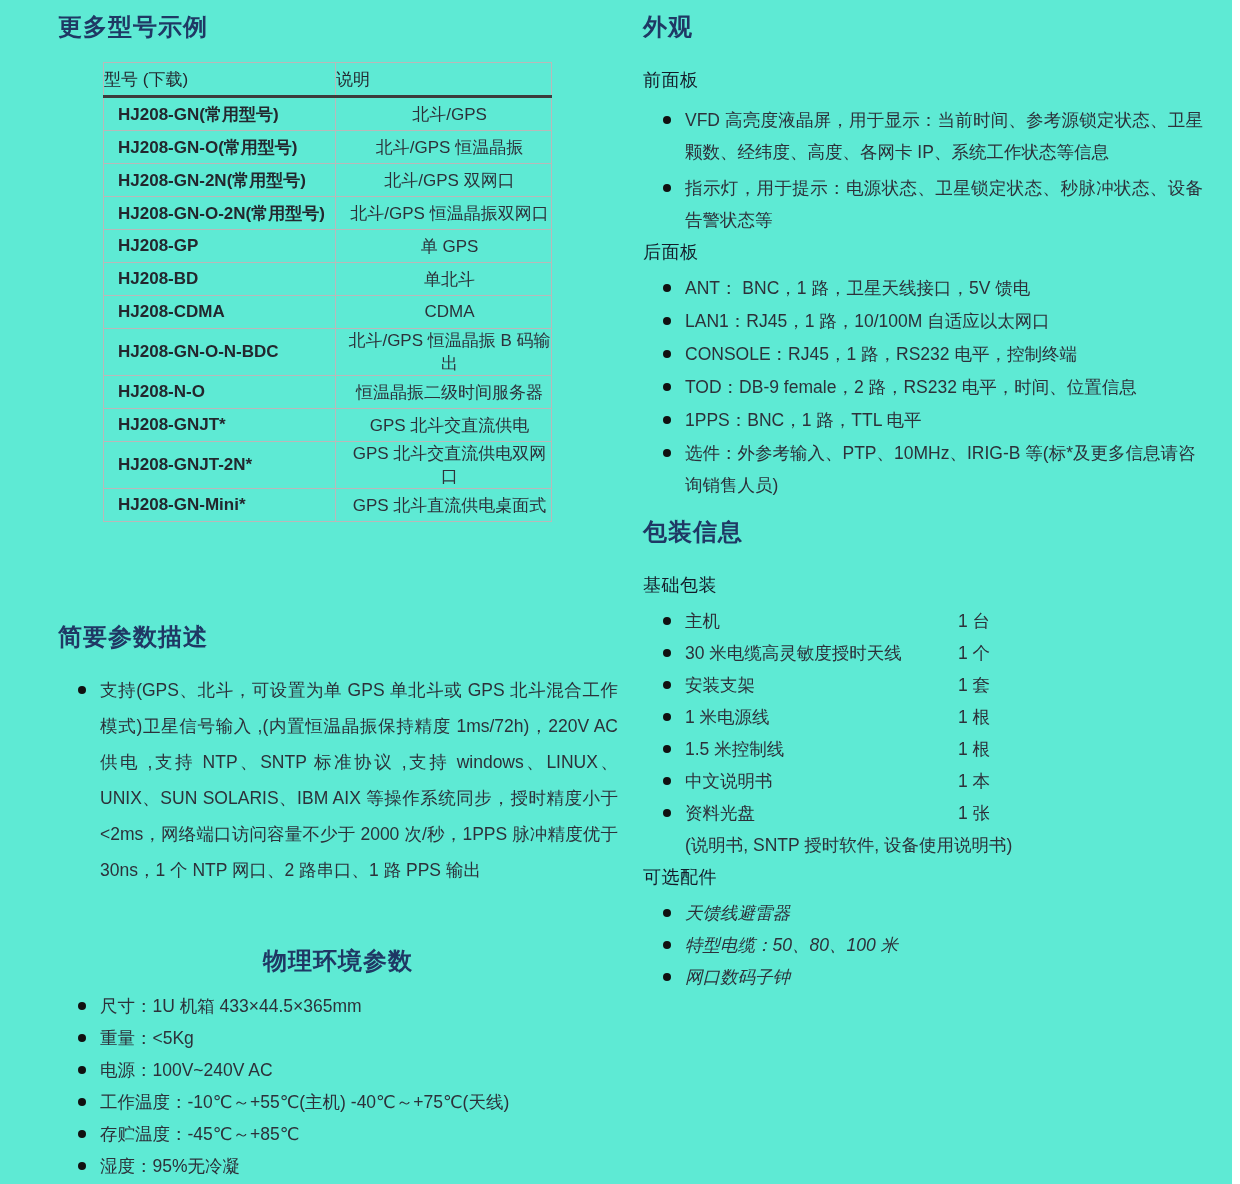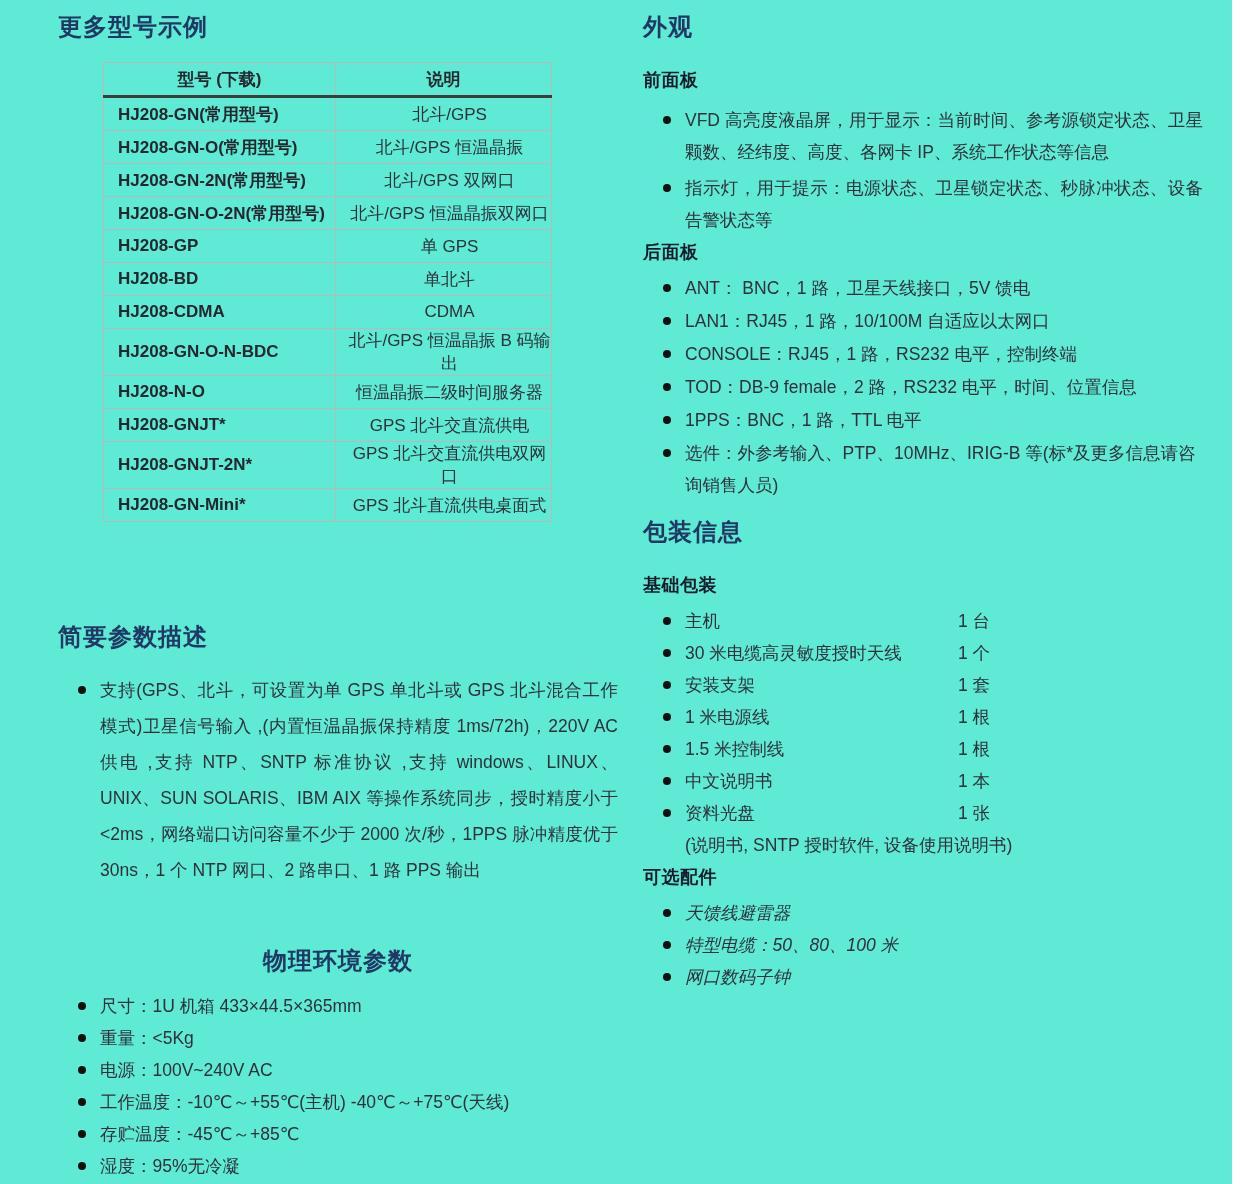--- a/index.html
+++ b/index.html
@@ -2,28 +2,28 @@
 <html><head>
 <meta charset="utf-8">
 <style>
   html,body { margin:0; padding:0; background:#ffffff; }
   body { width:1240px; height:1184px; font-family:"Liberation Sans","DejaVu Sans",sans-serif; color:#2d313a; }
   .page { position:relative; width:1232px; height:1184px; overflow:hidden; background:#5eead4; }
   .col-left  { position:absolute; left:58px;  top:12px; width:560px; }
   .col-right { position:absolute; left:643px; top:12px; width:560px; }
 
   .sec-title { margin:0; font-size:24px; line-height:30px; font-weight:bold; color:#1f3864; letter-spacing:1px; }
-  .sub-title { margin:0; font-size:18px; line-height:24px; font-weight:bold; color:#141c29; letter-spacing:0.5px; }
+  .sub-title { margin:0; font-size:18px; line-height:24px; font-weight:normal; color:#141c29; letter-spacing:0.5px; }
 
   
   .models-table { border-collapse:collapse; margin:20px 0 0 45px; table-layout:fixed; }
   .models-table col.c1 { width:232px; }
   .models-table col.c2 { width:216px; }
   .models-table th, .models-table td { border:1px solid #b9b9b9; height:32px; font-size:17px; vertical-align:middle; padding:0; }
-  .models-table thead th { border-bottom:3px solid #3c3c3c; text-align:center; font-weight:bold; color:#23272e; }
+  .models-table thead th { border-bottom:3px solid #3c3c3c; text-align:left; font-weight:normal; color:#23272e; }
   .models-table td.model { font-weight:bold; padding-left:14px; color:#23272e; }
   .models-table td.desc  { padding-left:12px; color:#2d313a;text-align:center; }
 
   
   .blist { margin:0; padding:0; list-style:none; }
   .blist li { position:relative; padding-left:42px; font-size:17.5px; }
   .dot { position:absolute; left:20px; top:12px; width:8px; height:8px; background:#111111; border-radius:50%; }
 
   
   .brief-title { margin-top:100px; }

